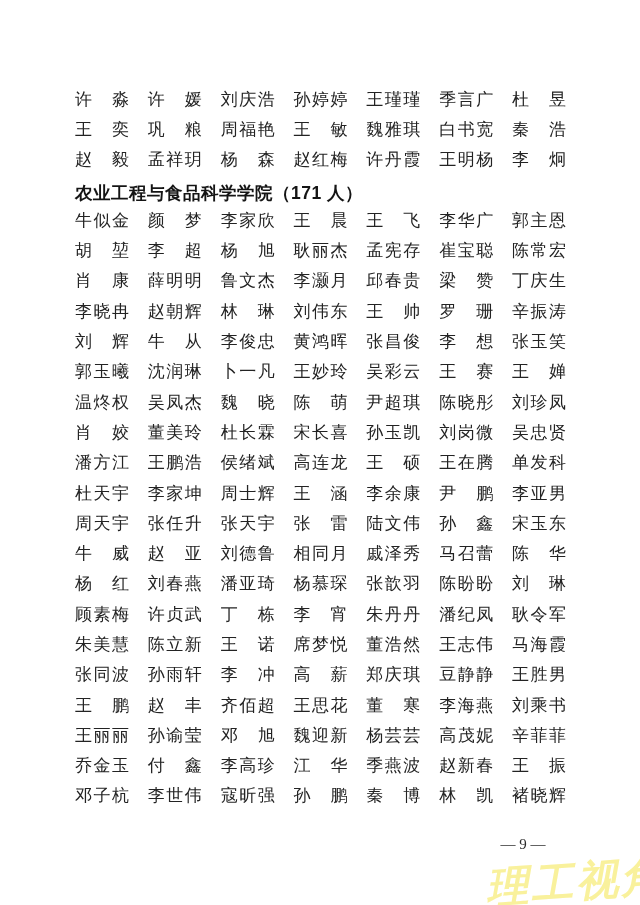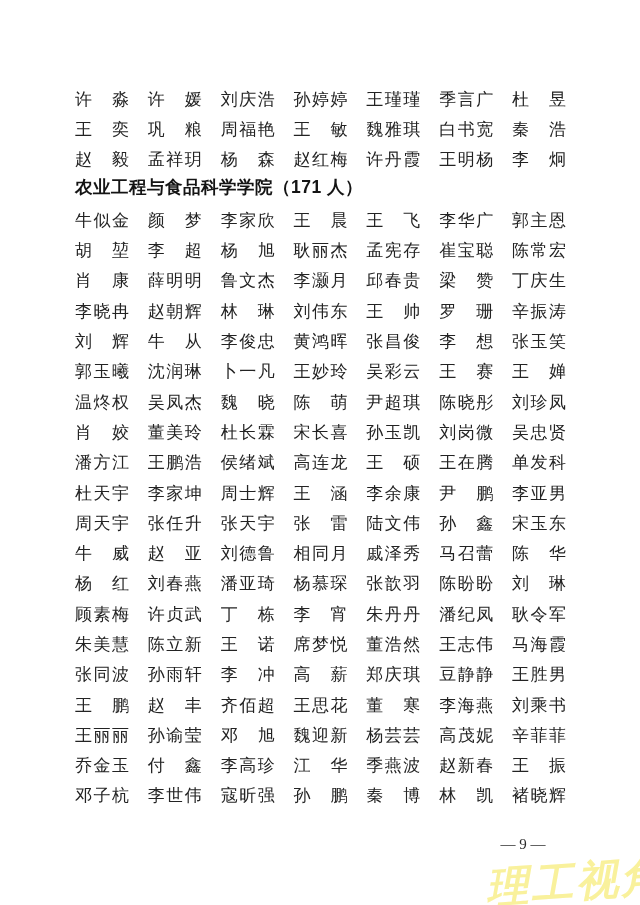--- a/index.html
+++ b/index.html
@@ -30,21 +30,21 @@
     display: inline-flex;
     justify-content: space-between;
     font-size: 17px;
     color: #232323;
     font-family: "Liberation Serif", "DejaVu Serif", serif;
     white-space: nowrap;
   }
   .heading-row {
     height: 30.3px;
     display: flex;
-    align-items: flex-start;
+    align-items: flex-end;
   }
   .heading {
     font-family: "Liberation Sans", "DejaVu Sans", sans-serif;
     font-weight: 700;
     font-size: 17.5px;
     color: #141414;
     letter-spacing: 0.5px;
   }
   .page-number {
     position: absolute;

